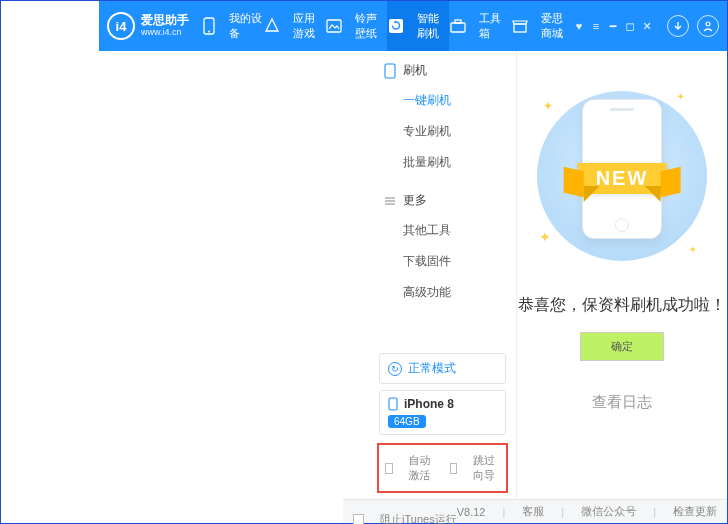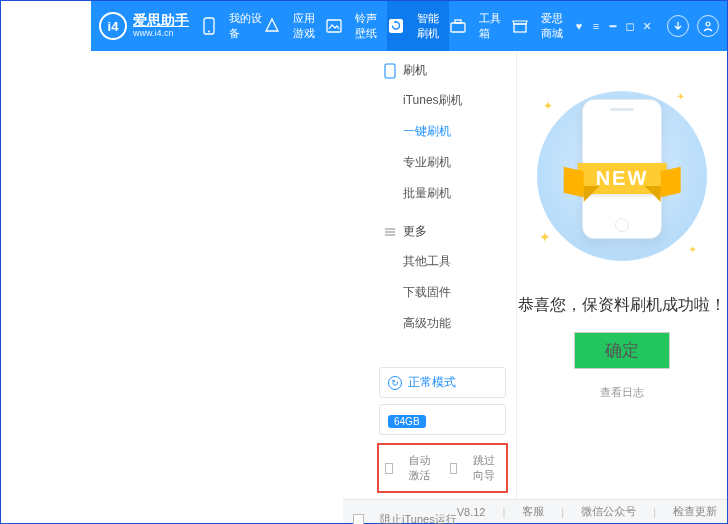--- a/index.html
+++ b/index.html
@@ -5,21 +5,21 @@
 * { box-sizing: border-box; margin: 0; padding: 0; }
 body { font-family: "Microsoft YaHei", sans-serif; font-size: 12px; color:#333; width:728px; height:524px; overflow:hidden; background:#fff; }
 
 .app { width:728px; height:524px; display:flex; flex-direction:column; border:1px solid #1d4ed8;align-items:flex-end; }
 
 
 .header { height:50px; background:#1e90ff; color:#fff; display:flex; align-items:center; padding:0 8px; }
 .logo { display:flex; align-items:center; gap:6px; margin-right:12px; }
 .logo-circle { width:28px; height:28px; border:2px solid #fff; border-radius:50%; display:flex; align-items:center; justify-content:center; font-weight:bold; font-size:13px; }
 .logo-text { display:flex; flex-direction:column; line-height:1.1; }
-.logo-title { font-size:14px; font-weight:bold;text-decoration:underline; }
+.logo-title { font-size:12px; font-weight:bold; }
 .logo-url { font-size:9px; opacity:.9; }
 
 .tabs { display:flex; height:100%; }
 .tab { width:62px; height:50px; display:flex; align-items:center; justify-content:center; gap:12px; cursor:pointer; }
 .tab.active { background:#0d7bee; }
 .tab-icon { width:18px; height:18px; display:flex; align-items:center; justify-content:center; }
 .tab-label { font-size:11px; }
 
 .header-right { margin-left:auto; display:flex; align-items:center; gap:8px; }
 .mini-icons { display:flex; gap:5px; margin-right:6px; }
@@ -62,22 +62,22 @@
 .phone:after { content:""; position:absolute; bottom:6px; left:50%; transform:translateX(-50%); width:12px; height:12px; border:1.5px solid #e1e8f0; border-radius:50%; }
 .ribbon { position:absolute; top:82px; left:50%; transform:translateX(-50%); background:#ffcc33; color:#fff; font-weight:bold; font-size:20px; letter-spacing:2px; padding:4px 18px; box-shadow:0 2px 4px rgba(0,0,0,.1); }
 .ribbon:before, .ribbon:after { content:""; position:absolute; bottom:-8px; border:8px solid transparent; }
 .ribbon:before { left:6px; border-top-color:#e6a800; border-left-color:#e6a800; }
 .ribbon:after { right:6px; border-top-color:#e6a800; border-right-color:#e6a800; }
 .ribbon .tail-l, .ribbon .tail-r { position:absolute; top:6px; width:20px; height:26px; background:#ffb300; z-index:-1; }
 .ribbon .tail-l { left:-14px; transform:skewY(12deg); }
 .ribbon .tail-r { right:-14px; transform:skewY(-12deg); }
 
 .success-text { margin-top:24px; font-size:16px; color:#333; }
-.ok-btn { margin-top:16px; padding:6px 30px; border:1px solid #ccc; background:#22c55e; color:#555; font-size:17px; cursor:pointer;font-family:Liberation Mono, monospace; }
-.log-link { margin-top:16px; color:#999; font-size:11px; cursor:pointer;font-family:Liberation Mono, monospace; }
+.ok-btn { margin-top:16px; padding:6px 30px; border:1px solid #ccc; background:#bef264; color:#555; font-size:11px; cursor:pointer;font-family:Liberation Mono, monospace; }
+.log-link { margin-top:32px; color:#999; font-size:15px; cursor:pointer;font-family:Liberation Mono, monospace; }
 
 
 .footer { height:24px; background:#f5f6f7; border-top:1px solid #e6e6e6; display:flex; align-items:center; padding:0 10px; font-size:11px; color:#888; }
 .footer .chk { color:#888;margin-top:16px; }
 .footer-right { margin-left:auto; display:flex; align-items:center; gap:17px; }
 .footer-sep { color:#ccc; }
 
 svg { display:block; }
 </style>
 </head>
@@ -176,21 +176,20 @@
     <div class="sidebar">
       <div class="side-group">
         <div class="side-heading">
           <span class="icon">
               <svg width="12" height="16" viewBox="0 0 12 16">
                 <rect x="1" y="1" width="10" height="14" rx="1.5" fill="none" stroke="#1e90ff" stroke-width="1.1"></rect>
               </svg>
             </span>
           <span>刷机</span>
         </div>
-        <div class="side-item">iTunes刷机</div>
         <div class="side-item active">一键刷机</div>
         <div class="side-item">专业刷机</div>
         <div class="side-item">批量刷机</div>
       </div>
       <div class="side-group">
         <div class="side-heading">
           <span class="icon">
               <svg width="12" height="12" viewBox="0 0 12 12">
                 <line x1="1" y1="3" x2="11" y2="3" stroke="#999" stroke-width="1.2"></line>
                 <line x1="1" y1="6" x2="11" y2="6" stroke="#999" stroke-width="1.2"></line>
@@ -203,20 +202,28 @@
         <div class="side-item">下载固件</div>
         <div class="side-item">高级功能</div>
       </div>
 
       <div class="side-bottom">
         <div class="mode-box">
           <span class="dot">↻</span>
           <span>正常模式</span>
         </div>
         <div class="device-box">
+          <div class="device-name">
+            <span>
+                <svg width="10" height="14" viewBox="0 0 10 14">
+                  <rect x="1" y="1" width="8" height="12" rx="1.5" fill="none" stroke="#1e90ff" stroke-width="1.1"></rect>
+                </svg>
+              </span>
+            <span>iPhone 8</span>
+          </div>
           <span class="device-badge">64GB</span>
         </div>
         <div class="option-row">
           <label class="chk">
               <span class="box"></span>
               <span>自动激活</span>
             </label>
           <label class="chk">
               <span class="box"></span>
               <span>跳过向导</span>

